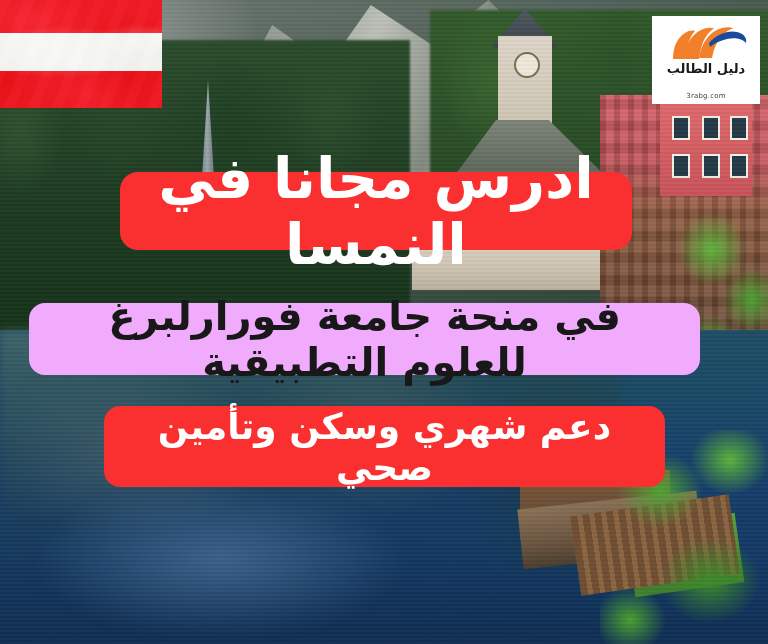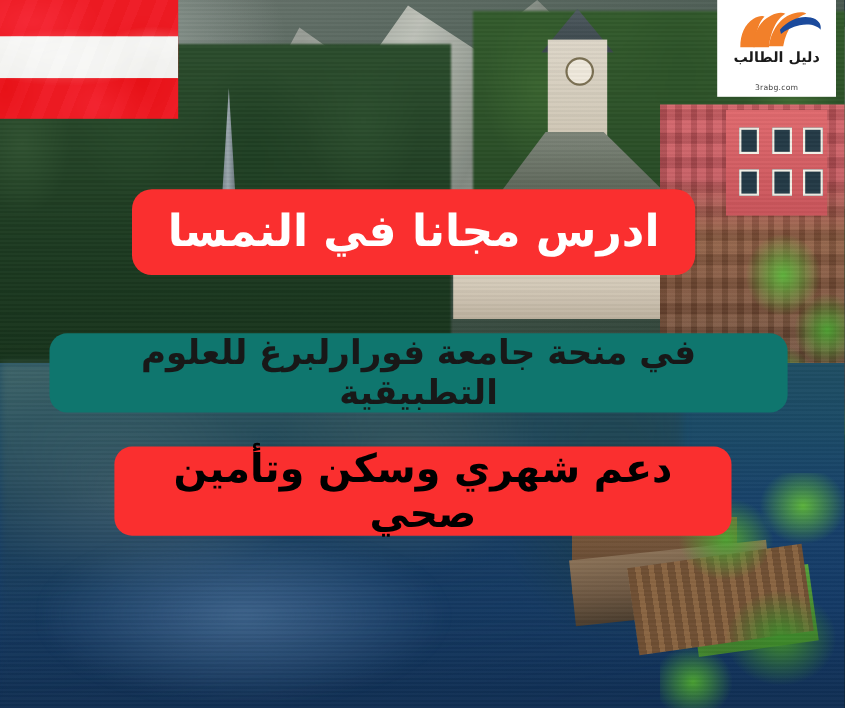--- a/index.html
+++ b/index.html
@@ -188,21 +188,21 @@
   .flag .silk2{
     position:absolute;inset:0;
     background:
       radial-gradient(ellipse 120px 36px at 60px 52px,rgba(255,255,255,.5),rgba(255,255,255,0) 72%),
       radial-gradient(ellipse 60px 22px at 140px 40px,rgba(255,255,255,.45),rgba(255,255,255,0) 72%);
     mix-blend-mode:screen;opacity:.55;
   }
 
   
   .logo-box{
-    position:absolute;right:8px;top:0;width:108px;height:88px;
+    position:absolute;right:8px;top:16px;width:108px;height:88px;
     background:#ffffff;
     display:flex;flex-direction:column;align-items:center;justify-content:center;
   }
   .logo-mark{position:relative;width:86px;height:40px;}
   .logo-mark svg{display:block;width:86px;height:40px;}
   .logo-name{
     font-family:"DejaVu Sans","Liberation Sans",sans-serif;
     font-weight:700;font-size:13px;color:#1a1a1a;direction:rtl;
     line-height:1;margin-top:1px;letter-spacing:0;
   }
@@ -216,33 +216,33 @@
     position:absolute;
     display:flex;align-items:center;justify-content:center;
     direction:rtl;text-align:center;
     font-family:"DejaVu Sans","Liberation Sans",sans-serif;
     font-weight:700;
     box-sizing:border-box;
   }
   .banner-1{
     left:120px;top:172px;width:512px;height:78px;
     background:#fa2f2f;border-radius:18px;
-    color:#ffffff;font-size:40px;letter-spacing:-.5px;
+    color:#ffffff;font-size:57px;letter-spacing:-.5px;
     padding:15px 24px;
   }
   .banner-2{
-    left:45px;top:303px;width:671px;height:72px;
-    background:#0f766e;border-radius:16px;
-    color:#181818;font-size:31px;
+    left:29px;top:303px;width:671px;height:72px;
+    background:#f0abfc;border-radius:16px;
+    color:#181818;font-size:40px;
     padding:0 22px;
   }
   .banner-3{
     left:104px;top:406px;width:561px;height:81px;
     background:#fa2f2f;border-radius:16px;
-    color:#000000;font-size:36px;
+    color:#ffffff;font-size:36px;
     padding:0 32px;
   }
 </style>
 </head>
 <body>
 
 <div id="poster">
 
   <div class="photo">
     <div class="bg-sky"></div>

